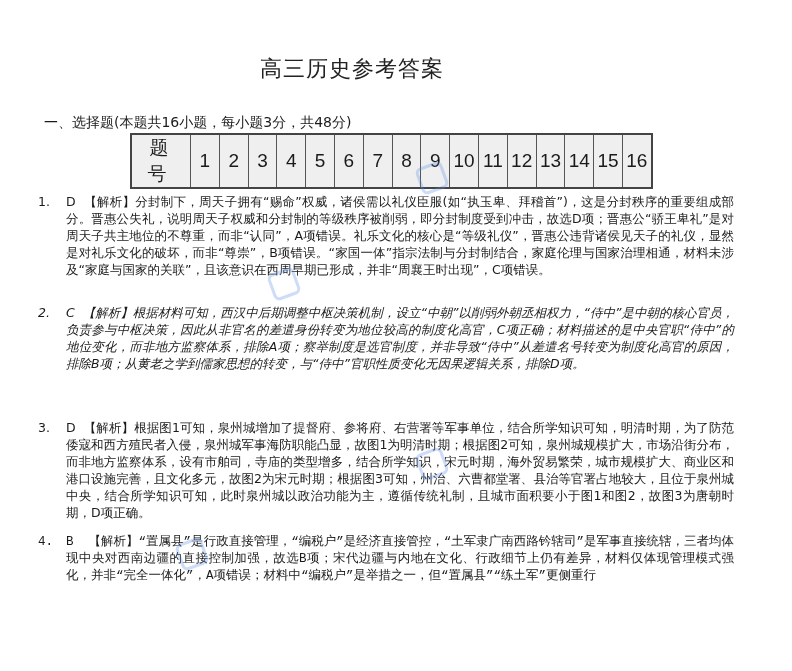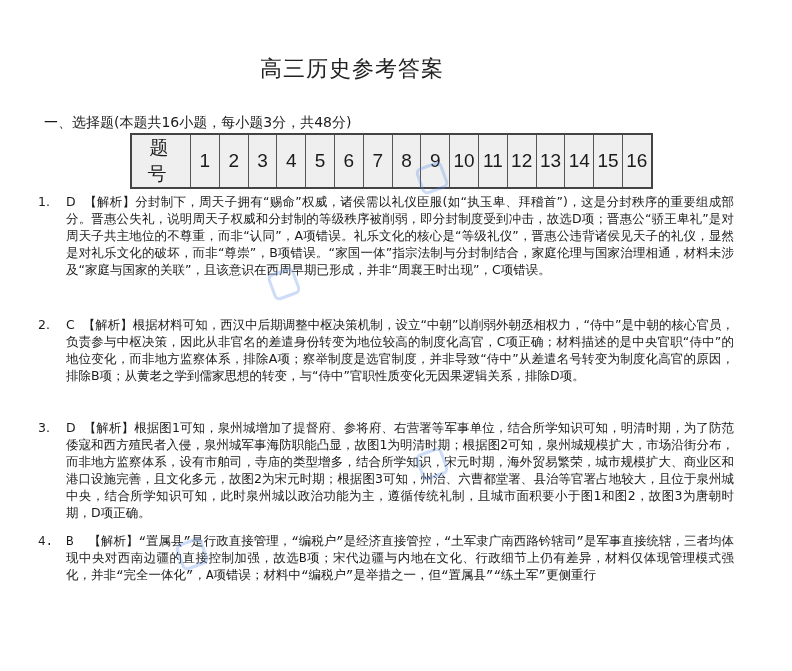--- a/index.html
+++ b/index.html
@@ -48,21 +48,21 @@
     <td>15</td>
     <td>16</td>
   </tr>
 </tbody>
   </table>
 
 <div class="item" style="top:193px;">
   <p><span class="num">1.</span><span>D</span>&nbsp;&nbsp;<span>【解析】分封制下，周天子拥有“赐命”权威，诸侯需以礼仪臣服(如“执玉卑、拜稽首”)，这是分封秩序的重要组成部分。晋惠公失礼，说明周天子权威和分封制的等级秩序被削弱，即分封制度受到冲击，故选D项；晋惠公“骄王卑礼”是对周天子共主地位的不尊重，而非“认同”，A项错误。礼乐文化的核心是“等级礼仪”，晋惠公违背诸侯见天子的礼仪，显然是对礼乐文化的破坏，而非“尊崇”，B项错误。“家国一体”指宗法制与分封制结合，家庭伦理与国家治理相通，材料未涉及“家庭与国家的关联”，且该意识在西周早期已形成，并非“周襄王时出现”，C项错误。</span></p>
 </div>
 
-<div class="item" style="top:316px;">
+<div class="item" style="top:304px;font-style:italic;">
   <p><span class="num">2.</span><span>C</span>&nbsp;&nbsp;<span>【解析】根据材料可知，西汉中后期调整中枢决策机制，设立“中朝”以削弱外朝丞相权力，“侍中”是中朝的核心官员，负责参与中枢决策，因此从非官名的差遣身份转变为地位较高的制度化高官，C项正确；材料描述的是中央官职“侍中”的地位变化，而非地方监察体系，排除A项；察举制度是选官制度，并非导致“侍中”从差遣名号转变为制度化高官的原因，排除B项；从黄老之学到儒家思想的转变，与“侍中”官职性质变化无因果逻辑关系，排除D项。</span></p>
 </div>
 
 <div class="item" style="top:419px;">
   <p><span class="num">3.</span><span>D</span>&nbsp;&nbsp;<span>【解析】根据图1可知，泉州城增加了提督府、参将府、右营署等军事单位，结合所学知识可知，明清时期，为了防范倭寇和西方殖民者入侵，泉州城军事海防职能凸显，故图1为明清时期；根据图2可知，泉州城规模扩大，市场沿街分布，而非地方监察体系，设有市舶司，寺庙的类型增多，结合所学知识，宋元时期，海外贸易繁荣，城市规模扩大、商业区和港口设施完善，且文化多元，故图2为宋元时期；根据图3可知，州治、六曹都堂署、县治等官署占地较大，且位于泉州城中央，结合所学知识可知，此时泉州城以政治功能为主，遵循传统礼制，且城市面积要小于图1和图2，故图3为唐朝时期，D项正确。</span></p>
 </div>
 
 <div class="item" style="top:534px;font-family:Liberation Mono, monospace;">
   <p><span class="num">4.</span><span>B</span>&nbsp;&nbsp;<span>【解析】“置属县”是行政直接管理，“编税户”是经济直接管控，“土军隶广南西路钤辖司”是军事直接统辖，三者均体现中央对西南边疆的直接控制加强，故选B项；宋代边疆与内地在文化、行政细节上仍有差异，材料仅体现管理模式强化，并非“完全一体化”，A项错误；材料中“编税户”是举措之一，但“置属县”“练土军”更侧重行</span></p>
 </div>

